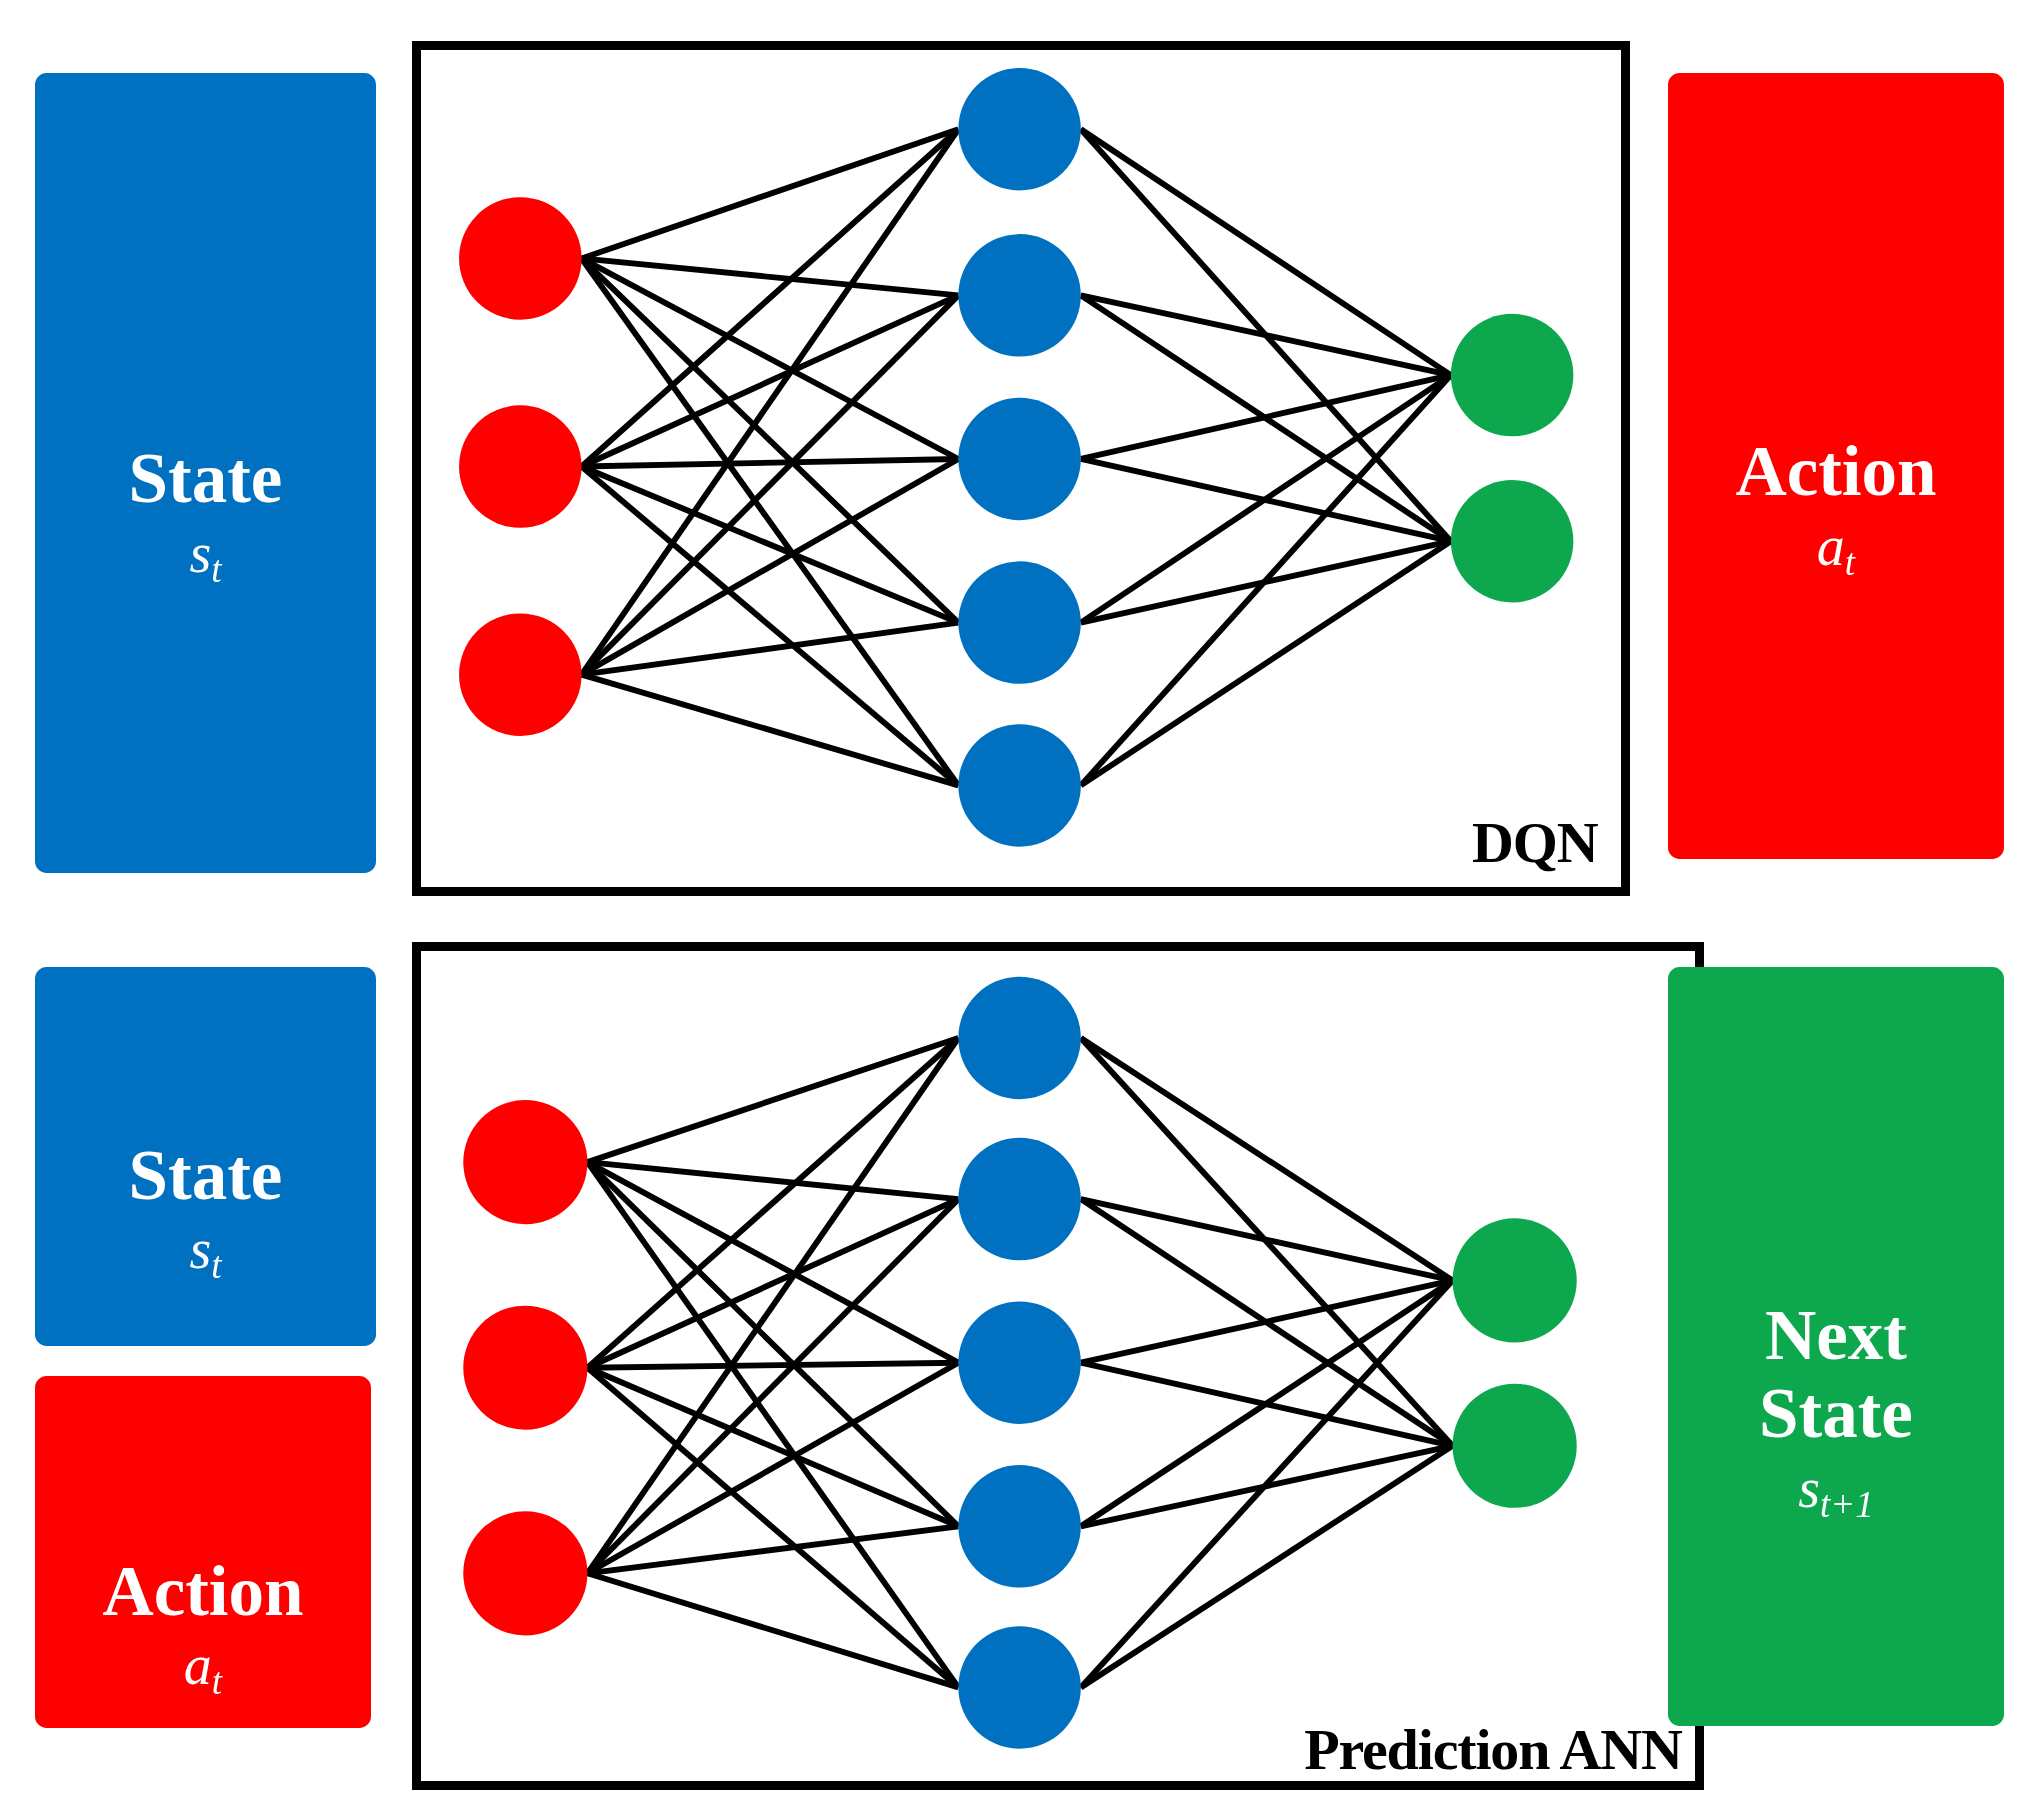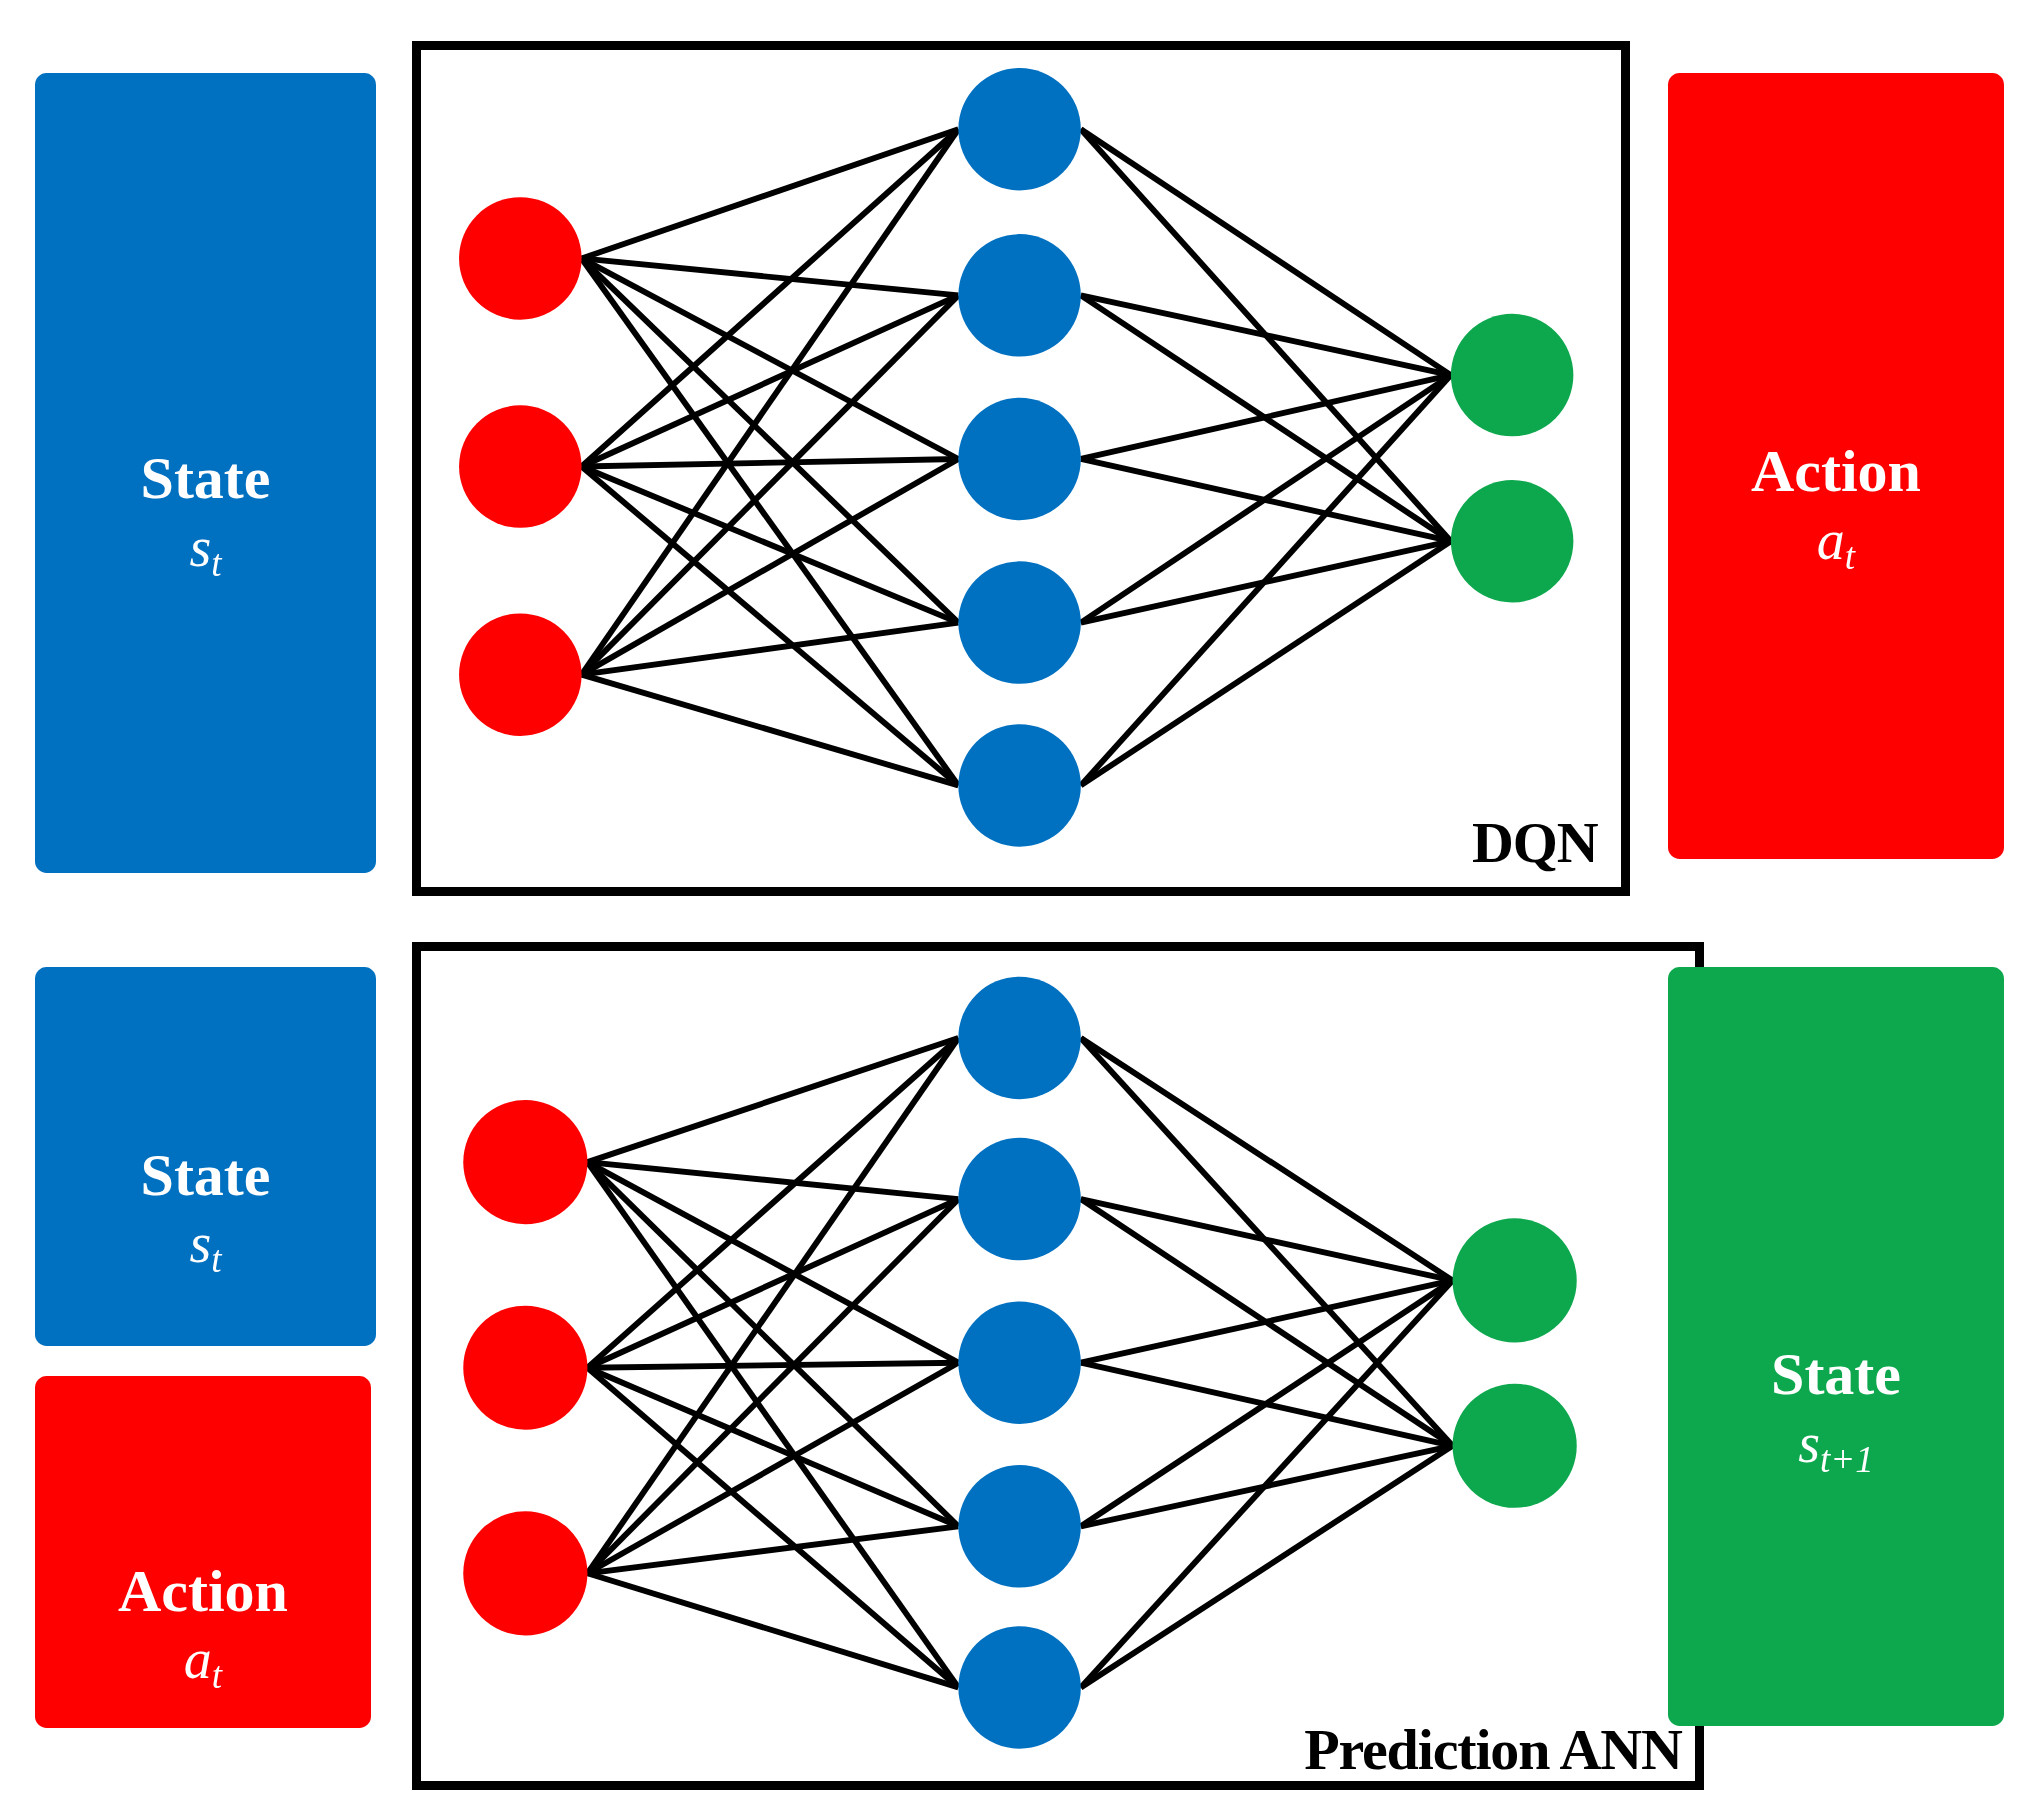--- a/index.html
+++ b/index.html
@@ -37,21 +37,21 @@
     display: flex;
     flex-direction: column;
     align-items: center;
     justify-content: center;
     text-align: center;
     box-sizing: border-box;
     z-index: 2;
   }
   .box-title {
     font-weight: bold;
-    font-size: 60px;
+    font-size: 71px;
     line-height: 1.1;
     white-space: nowrap;
   }
   .box-symbol {
     font-style: italic;
     font-weight: normal;
     font-size: 56px;
     line-height: 1.05;
     margin-top: 6.7px;
     white-space: nowrap;
@@ -169,18 +169,19 @@
     <div class="box-title">State</div>
     <div class="box-symbol"><span>s</span><sub>t</sub></div>
   </div>
 
   <div class="label-box" id="action-box-bottom" style="background: rgb(254, 0, 0); color: rgb(255, 255, 255);">
     <div class="box-title">Action</div>
     <div class="box-symbol"><span>a</span><sub>t</sub></div>
   </div>
 
   <div class="label-box" id="next-state-box" style="background: rgb(13, 168, 78); color: rgb(255, 255, 255);">
+    <div class="box-title">Next</div>
     <div class="box-title">State</div>
     <div class="box-symbol"><span>s</span><sub>t+1</sub></div>
   </div>
 
 </div>
 
 
 </body></html>

